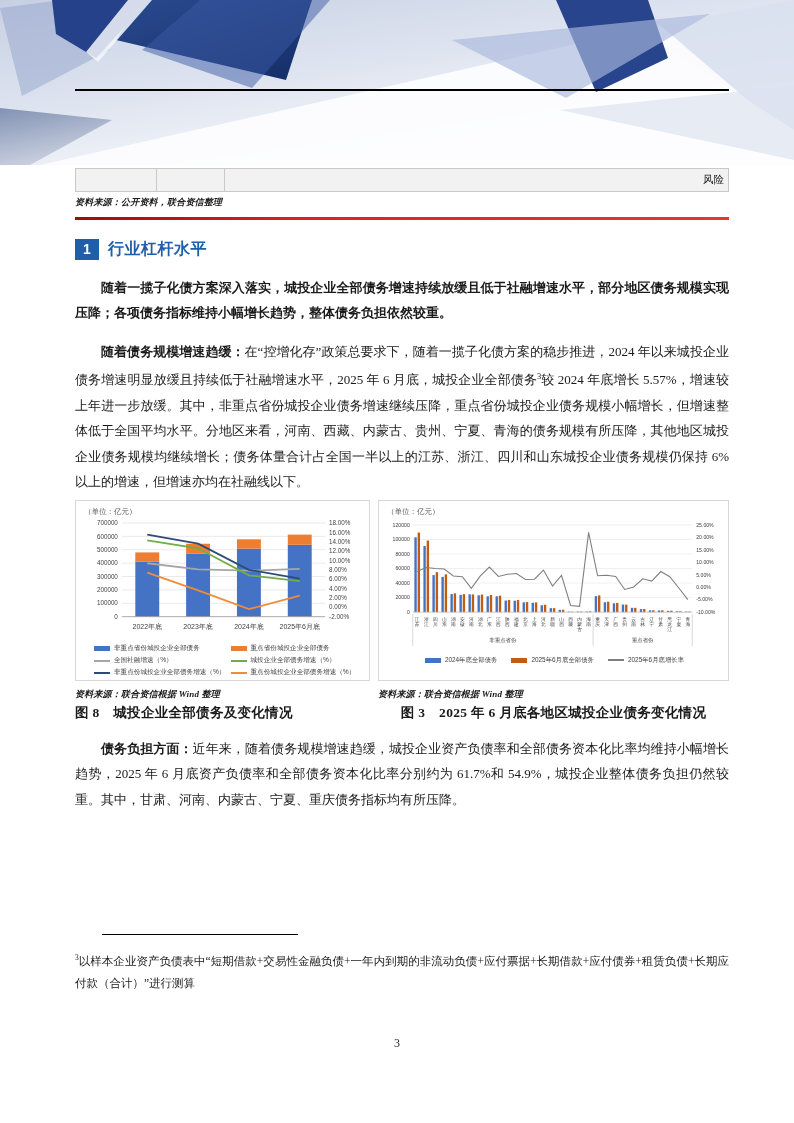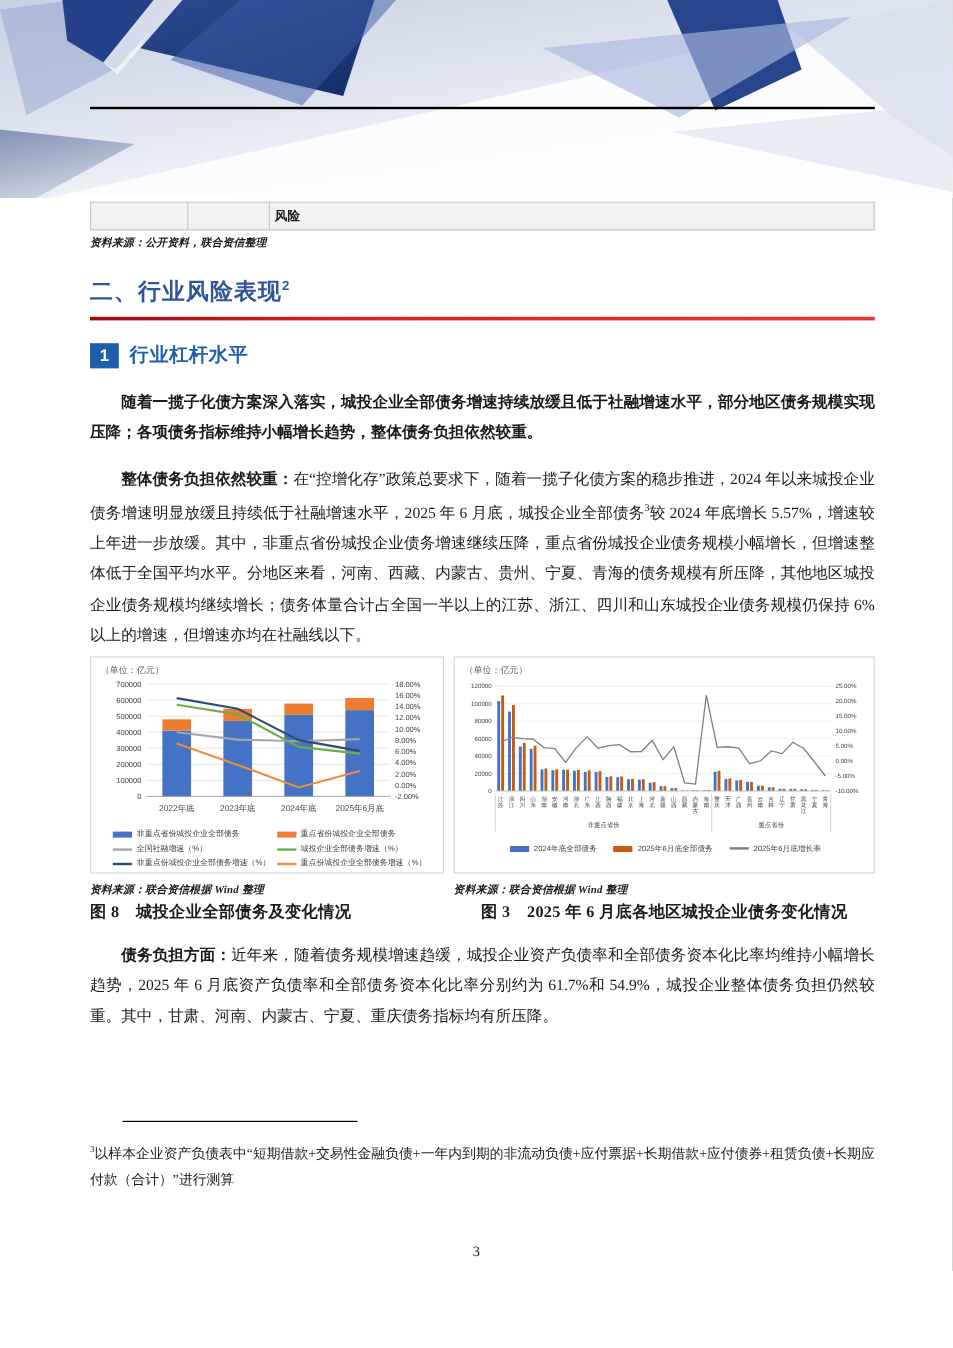--- a/index.html
+++ b/index.html
@@ -17,21 +17,21 @@
   .rule-black{position:absolute;top:89px;left:75px;width:654px;height:2px;background:#000;}
   .content{position:absolute;top:168px;left:75px;width:654px;}
 
   
   table.risk{border-collapse:collapse;width:654px;table-layout:fixed;}
   table.risk td{
     border:1px solid #c9c9c9;background:#f2f2f2;height:20px;
     font-size:10.5px;padding:1px 4px;
   }
   td.c1{width:72px;} td.c2{width:59px;}
-  td.c3{text-align:left;font-weight:bold;padding-right:130px;}
+  td.c3{text-align:right;font-weight:normal;padding-right:130px;}
 
   .src{
     font-size:9px;font-weight:bold;font-style:italic;
     margin-top:4px;letter-spacing:.2px;
   }
 
   h2.sec{
     margin:21px 0 0 0;font-family:"Liberation Sans",sans-serif;
     font-size:19px;font-weight:bold;color:var(--heading-blue);letter-spacing:1px;
   }
@@ -150,31 +150,30 @@
         <td class="c1"></td>
         <td class="c2"></td>
         <td class="c3">
           <span>风险</span>
         </td>
       </tr>
     </tbody>
       </table>
     <div class="src">资料来源：公开资料，联合资信整理</div>
 
-    <h2 class="sec"><span>二、行业风险表现</span><sup>2</sup></h2>
     <div class="red-rule"></div>
 
     <div class="subsection">
       <span class="numbox">1</span>
       <span class="subtitle">行业杠杆水平</span>
     </div>
 
     <p class="bold-para">随着一揽子化债方案深入落实，城投企业全部债务增速持续放缓且低于社融增速水平，部分地区债务规模实现压降；各项债务指标维持小幅增长趋势，整体债务负担依然较重。</p>
 
-    <p class="body-para"><span class="lead">整体债务负担依然较重：</span><span>在“控增化存”政策总要求下，随着一揽子化债方案的稳步推进，2024 年以来城投企业债务增速明显放缓且持续低于社融增速水平，2025 年 6 月底，城投企业全部债务</span><sup>3</sup><span>较 2024 年底增长 5.57%，增速较上年进一步放缓。其中，非重点省份城投企业债务增速继续压降，重点省份城投企业债务规模小幅增长，但增速整体低于全国平均水平。分地区来看，河南、西藏、内蒙古、贵州、宁夏、青海的债务规模有所压降，其他地区城投企业债务规模均继续增长；债务体量合计占全国一半以上的江苏、浙江、四川和山东城投企业债务规模仍保持 6%以上的增速，但增速亦均在社融线以下。</span></p>
+    <p class="body-para"><span class="lead">随着债务规模增速趋缓：</span><span>在“控增化存”政策总要求下，随着一揽子化债方案的稳步推进，2024 年以来城投企业债务增速明显放缓且持续低于社融增速水平，2025 年 6 月底，城投企业全部债务</span><sup>3</sup><span>较 2024 年底增长 5.57%，增速较上年进一步放缓。其中，非重点省份城投企业债务增速继续压降，重点省份城投企业债务规模小幅增长，但增速整体低于全国平均水平。分地区来看，河南、西藏、内蒙古、贵州、宁夏、青海的债务规模有所压降，其他地区城投企业债务规模均继续增长；债务体量合计占全国一半以上的江苏、浙江、四川和山东城投企业债务规模仍保持 6%以上的增速，但增速亦均在社融线以下。</span></p>
 
     <div class="charts-row">
       <div class="chart-box left">
         <div class="unit">（单位：亿元）</div>
         <div class="chart-mount" id="chart2">
             <svg viewBox="0 0 288 126">
               <line x1="42" y1="100" x2="246" y2="100" stroke="#dcdcdc" stroke-width="0.6"></line>
               <text x="38" y="102.2" font-size="6.3" text-anchor="end" fill="#404040" font-family="&quot;Liberation Sans&quot;,sans-serif">0</text>
               <line x1="42" y1="86.57142857142857" x2="246" y2="86.57142857142857" stroke="#dcdcdc" stroke-width="0.6"></line>
               <text x="38" y="88.77142857142857" font-size="6.3" text-anchor="end" fill="#404040" font-family="&quot;Liberation Sans&quot;,sans-serif">100000</text>

